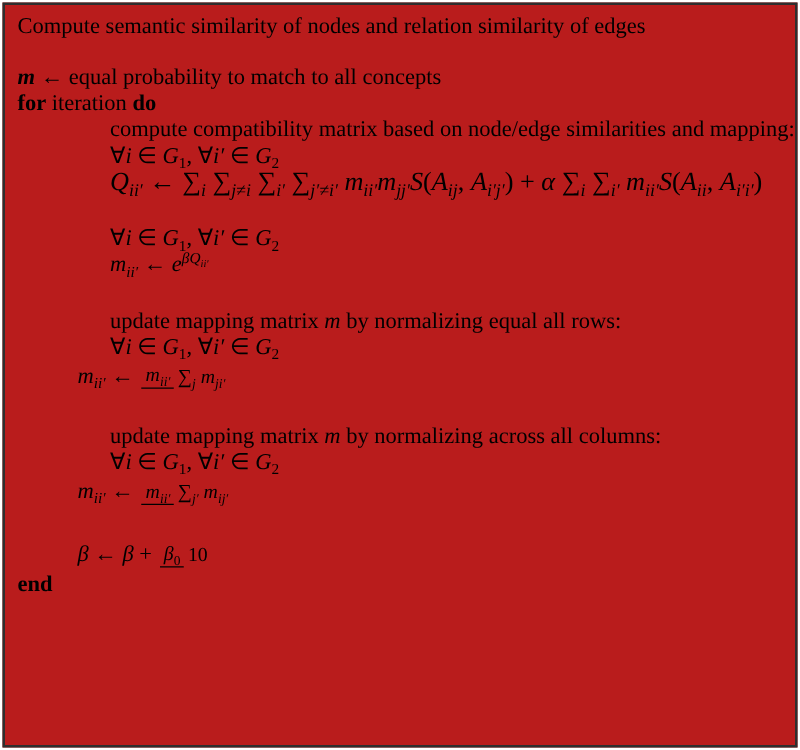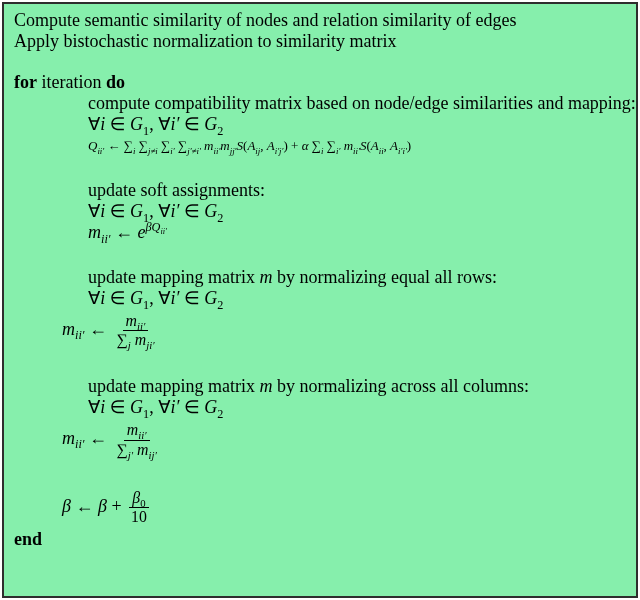--- a/index.html
+++ b/index.html
@@ -1,63 +1,62 @@
 <!DOCTYPE html>
 <html><head>
 <meta charset="utf-8">
 <style>
   html,body{margin:0;padding:0;background:#ffffff;}
   body{width:640px;height:600px;overflow:hidden;}
   .algo-box{
     box-sizing:border-box;
     width:636px;height:596px;margin:2px;
     border:2px solid #2e2e2e;
-    background:#86efac;
+    background:#b91c1c;
     padding:6px 8px 4px 10px;
     font-family:"Liberation Serif", serif;
     font-size:18px;
     line-height:21px;
     color:#000000;
     overflow:hidden;
   }
   .line{white-space:nowrap;}
   .ind{padding-left:26px;margin-left:48px;}
   .blank{height:20px;}
   .blankL{height:24px;}
   .tall{line-height:1.05;padding:3px 0;}
-  .qline{font-size:13px;}
+  .qline{font-size:21px;}
   
   .rm{font-style:normal;}
   .it{font-style:italic;}
   .b{font-weight:bold;font-style:normal;}
   .bi{font-weight:bold;font-style:italic;}
   sub{font-size:68%;line-height:0;}
   sub.it{font-style:italic;}
   sub.rm{font-style:normal;}
   sup{font-size:68%;line-height:0;text-align:right;}
   .frac{
-    display:inline-flex;flex-direction:column;align-items:center;
+    display:inline-flex;flex-direction:row;align-items:center;
     vertical-align:middle;font-size:88%;line-height:1.15;margin:0 2px;
   }
   .frac .num{display:block;border-bottom:1.4px solid #000;padding:0 3px;}
   .frac .den{display:block;padding:0 3px;}
 </style>
 </head>
 <body>
 
 <div class="algo-box">
   <div class="line">Compute semantic similarity of nodes and relation similarity of edges</div>
-  <div class="line">Apply bistochastic normalization to similarity matrix</div>
   <div class="blank"></div>
+  <div class="line"><span class="bi">m</span><span class="rm"> ← equal probability to match to all concepts</span></div>
   <div class="line"><span class="b">for</span><span class="rm"> iteration </span><span class="b">do</span></div>
   <div class="line ind">compute compatibility matrix based on node/edge similarities and mapping:</div>
   <div class="line ind"><span class="rm">∀</span><span class="it">i</span><span class="rm"> ∈ </span><span class="it">G</span><sub class="rm">1</sub><span class="rm">, ∀</span><span class="it">i′</span><span class="rm"> ∈ </span><span class="it">G</span><sub class="rm">2</sub></div>
   <div class="line ind qline"><span class="it">Q</span><sub class="it">ii′</sub><span class="rm"> ← ∑</span><sub class="it">i</sub><span class="rm"> ∑</span><sub class="it">j≠i</sub><span class="rm"> ∑</span><sub class="it">i′</sub><span class="rm"> ∑</span><sub class="it">j′≠i′</sub><span class="it"> m</span><sub class="it">ii′</sub><span class="it">m</span><sub class="it">jj′</sub><span class="it">S</span><span class="rm">(</span><span class="it">A</span><sub class="it">ij</sub><span class="rm">, </span><span class="it">A</span><sub class="it">i′j′</sub><span class="rm">) + </span><span class="it">α</span><span class="rm"> ∑</span><sub class="it">i</sub><span class="rm"> ∑</span><sub class="it">i′</sub><span class="it"> m</span><sub class="it">ii′</sub><span class="it">S</span><span class="rm">(</span><span class="it">A</span><sub class="it">ii</sub><span class="rm">, </span><span class="it">A</span><sub class="it">i′i′</sub><span class="rm">)</span></div>
   <div class="blankL"></div>
-  <div class="line ind">update soft assignments:</div>
   <div class="line ind"><span class="rm">∀</span><span class="it">i</span><span class="rm"> ∈ </span><span class="it">G</span><sub class="rm">1</sub><span class="rm">, ∀</span><span class="it">i′</span><span class="rm"> ∈ </span><span class="it">G</span><sub class="rm">2</sub></div>
   <div class="line ind"><span class="it">m</span><sub class="it">ii′</sub><span class="rm"> ← </span><span class="it">e</span><sup><span class="it">βQ</span><sub class="it">ii′</sub></sup></div>
   <div class="blankL"></div>
   <div class="line ind"><span class="rm">update mapping matrix </span><span class="it">m</span><span class="rm"> by normalizing equal all rows:</span></div>
   <div class="line ind"><span class="rm">∀</span><span class="it">i</span><span class="rm"> ∈ </span><span class="it">G</span><sub class="rm">1</sub><span class="rm">, ∀</span><span class="it">i′</span><span class="rm"> ∈ </span><span class="it">G</span><sub class="rm">2</sub></div>
   <div class="line ind tall"><span class="it">m</span><sub class="it">ii′</sub><span class="rm"> ← </span><span class="frac">
         <span class="num"><span class="it">m</span><sub class="it">ii′</sub></span>
         <span class="den"><span class="rm">∑</span><sub class="it">j</sub><span class="it"> m</span><sub class="it">ji′</sub></span>
       </span></div>
   <div class="blankL"></div>

